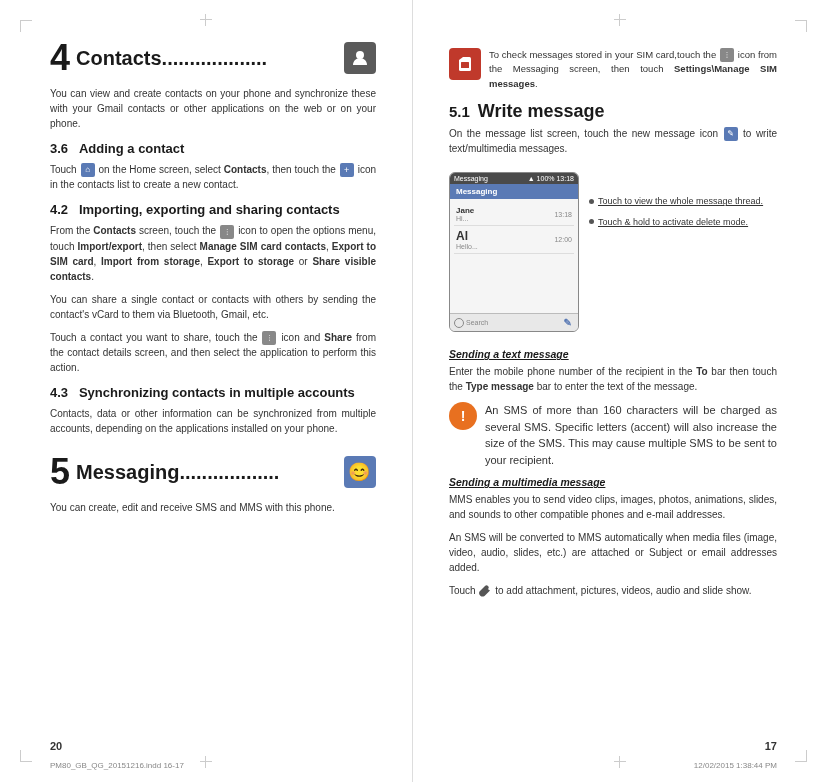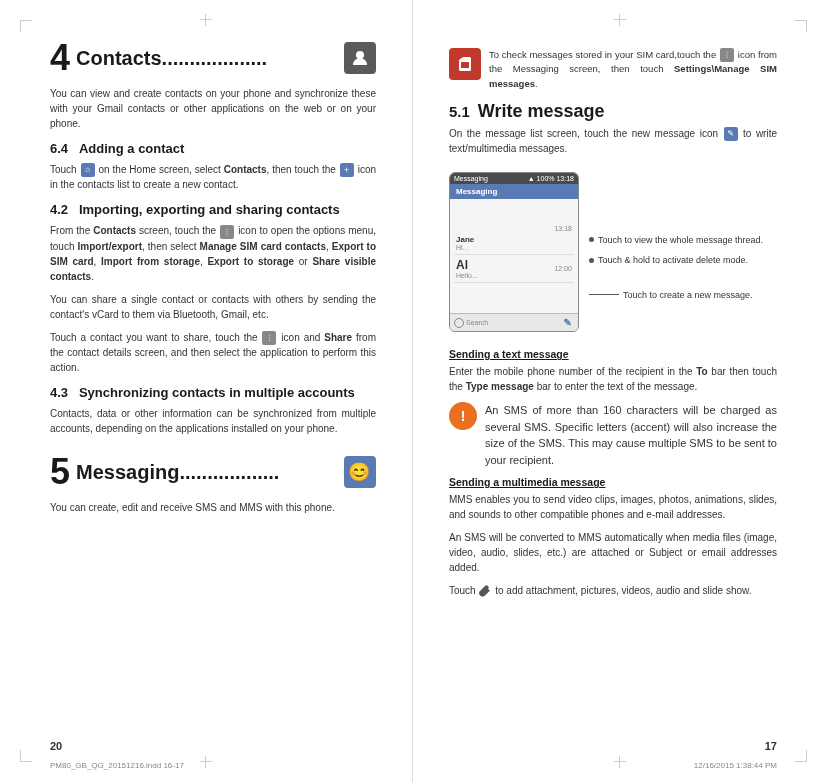--- a/index.html
+++ b/index.html
@@ -226,20 +226,21 @@
       color: #333;
       text-align: justify;
     }
 
     .underline-heading {
       font-size: 10.5px;
       font-weight: bold;
       color: #1a1a1a;
       text-decoration: underline;
       margin: 8px 0 4px 0;
+      font-style: italic;
     }
 
     
     .page-number {
       position: absolute;
       bottom: 30px;
       font-size: 11px;
       font-weight: bold;
       color: #333;
     }
@@ -251,31 +252,32 @@
       position: absolute;
       bottom: 12px;
       font-size: 8px;
       color: #888;
     }
     .footer-left { left: 50px; }
     .footer-right { right: 50px; }
 
     .mockup-with-callouts {
       display: flex;
-      align-items: center;
+      align-items: flex-start;
       gap: 0;
     }
 
     .callout-right {
       margin-left: 10px;
       margin-top: 30px;
       font-size: 9px;
       line-height: 1.6;
       color: #333;
       flex: 1;
+      text-decoration: underline;
     }
 
     .callout-row {
       display: flex;
       align-items: center;
       margin-bottom: 6px;
     }
 
     .callout-dot {
       width: 5px;
@@ -328,21 +330,21 @@
         <svg width="18" height="18" viewBox="0 0 18 18" fill="white">
           <circle cx="9" cy="6" r="4"></circle>
           <path d="M2 16c0-3.866 3.134-7 7-7s7 3.134 7 7"></path>
         </svg>
       </div>
     </div>
 
     <p class="body-text">You can view and create contacts on your phone and synchronize these with your Gmail contacts or other applications on the web or on your phone.</p>
 
     <div class="section-heading">
-      <span>6.4</span>&nbsp;&nbsp;&nbsp;<span>Adding a contact</span>
+      <span>3.6</span>&nbsp;&nbsp;&nbsp;<span>Adding a contact</span>
     </div>
     <p class="body-text">
       Touch <span class="inline-icon" style="background:#5a7ab5; font-size:8px;">⌂</span> on the Home screen, select <b>Contacts</b>, then touch the <span class="inline-icon" style="background:#5a7ab5;">+</span> icon in the contacts list to create a new contact.
     </p>
 
     <div class="section-heading">
       <span>4.2</span>&nbsp;&nbsp;&nbsp;<span>Importing, exporting and sharing contacts</span>
     </div>
     <p class="body-text">
       From the <b>Contacts</b> screen, touch the <span class="inline-icon" style="font-size:7px;">⋮</span> icon to open the options menu, touch <b>Import/export</b>, then select <b>Manage SIM card contacts</b>, <b>Export to SIM card</b>, <b>Import from storage</b>, <b>Export to storage</b> or <b>Share visible contacts</b>.
@@ -408,21 +410,21 @@
           <span>▲ 100% 13:18</span>
         </div>
 
         <div class="phone-title-bar">
           <span>Messaging</span>
         </div>
 
         <div class="phone-message-area">
           <div class="phone-message-item">
             <div>
-              <div style="font-weight:bold; font-size:8px;margin-top:29px;">Jane</div>
+              <div style="font-weight:bold; font-size:8px;">Jane</div>
               <div style="font-size:7px; color:#888;">Hi...</div>
             </div>
             <div style="font-size:7px; color:#888;">13:18</div>
           </div>
           <div class="phone-message-item">
             <div>
               <div style="font-weight:bold; font-size:12px;">Al</div>
               <div style="font-size:7px; color:#888;">Hello...</div>
             </div>
             <div style="font-size:7px; color:#888;">12:00</div>
@@ -439,24 +441,20 @@
 
       <div class="callout-right">
         <div class="callout-row">
           <div class="callout-dot"></div>
           <span>Touch to view the whole message thread.</span>
         </div>
         <div class="callout-row">
           <div class="callout-dot"></div>
           <span>Touch &amp; hold to activate delete mode.</span>
         </div>
-        <div class="new-msg-callout">
-          <div class="horiz-line"></div>
-          <span>Touch to create a new message.</span>
-        </div>
       </div>
     </div>
 
     <p class="underline-heading">Sending a text message</p>
     <p class="body-text">
       Enter the mobile phone number of the recipient in the <b>To</b> bar then touch the <b>Type message</b> bar to enter the text of the message.
     </p>
 
     <div class="info-box">
       <div class="info-icon" style="background:#e87020;">!</div>
@@ -471,16 +469,16 @@
       <span class="attach-icon">
         <svg width="13" height="13" viewBox="0 0 13 13" fill="#555">
           <path d="M11 5.5L5.5 11A3.5 3.5 0 01.5 6.5L6 1a2 2 0 013 3L3.5 9.5a0.5 0.5 0 01-.7-.7L8 3.5"></path>
         </svg>
       </span>
       <span> to add attachment, pictures, videos, audio and slide show.</span>
     </p>
 
     <div class="page-number page-number-right">17</div>
 
-    <div class="footer-text footer-right">12/16/2015  1:38:44 PM</div>
+    <div class="footer-text footer-right">12/02/2015  1:38:44 PM</div>
   </div>
 
 </div>
 
 </body></html>

